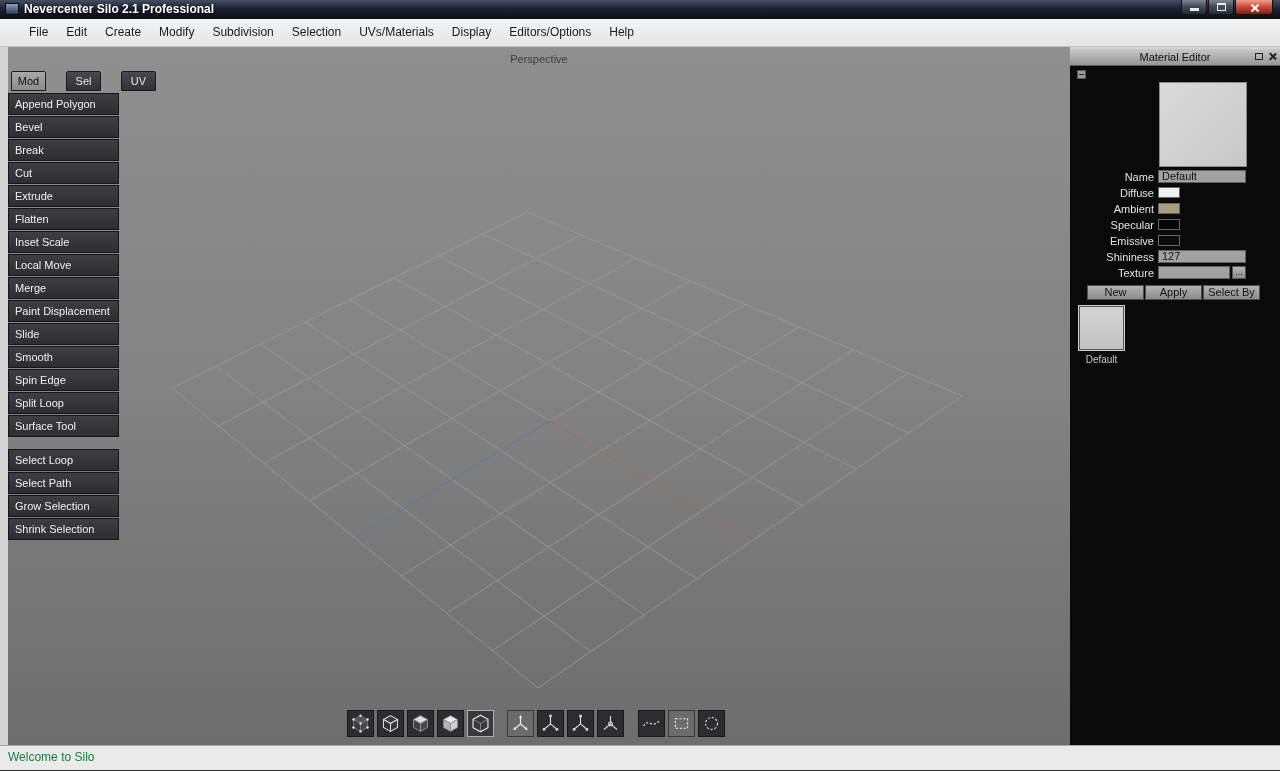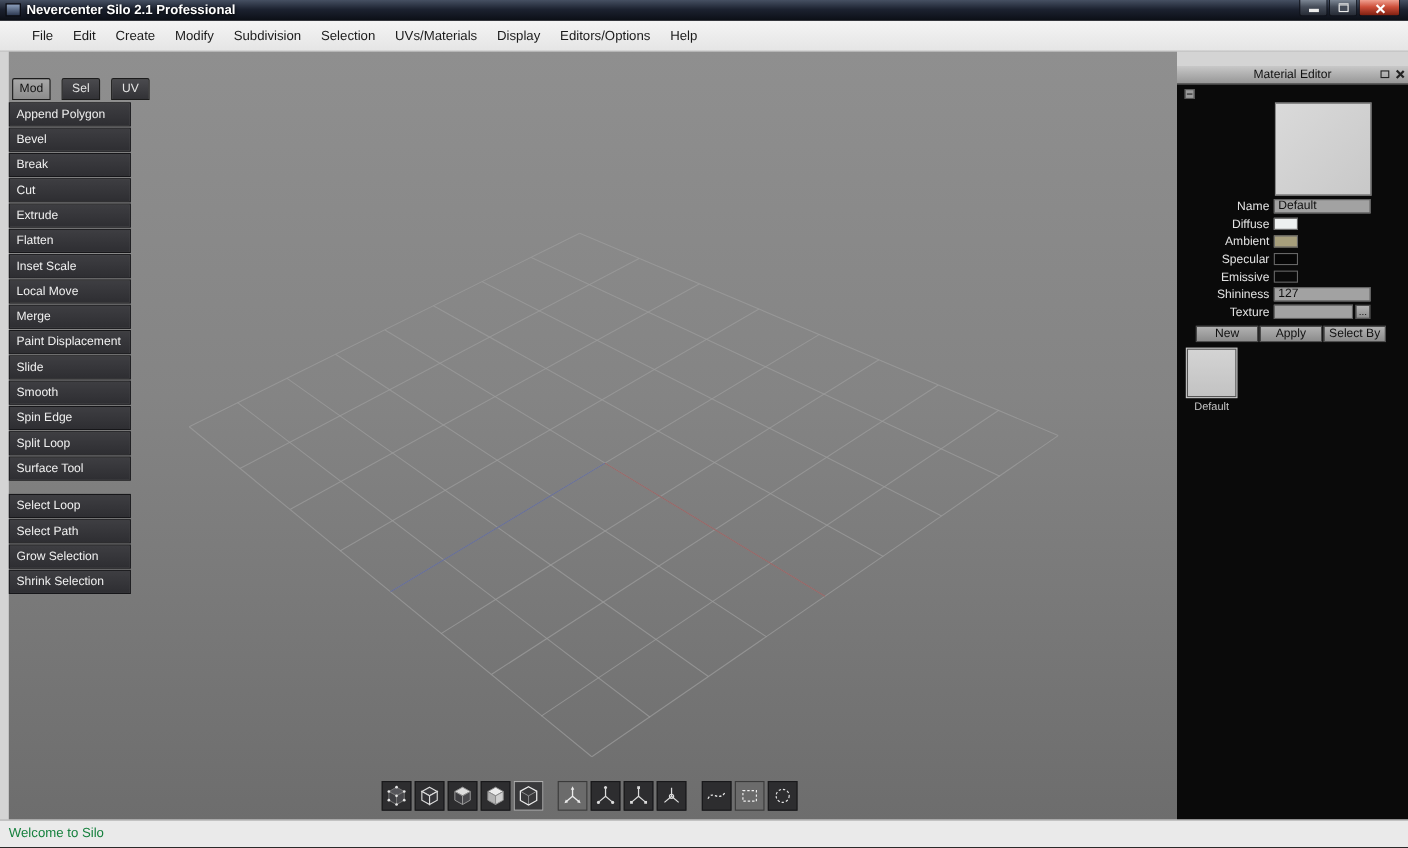--- a/index.html
+++ b/index.html
@@ -34,40 +34,40 @@
     background:linear-gradient(#f4f4f4,#e5e5e5); border-bottom:1px solid #c2c2c2;
     display:flex; align-items:center; padding-left:20px; }
   .menu-item { padding:0 9px; font-size:12px; color:#1a1a1a; line-height:27px; }
   
   .viewport { position:absolute; left:8px; top:47px; width:1062px; height:699px;
     background:linear-gradient(#8f8f8f,#848484 45%,#6d6d6d); }
   .vp-label { position:absolute; top:6px; left:0; right:0; text-align:center;
     font-size:11px; color:#3c3c3c; }
   .grid-svg { position:absolute; left:0; top:0; }
   
-  .tabs { position:absolute; left:3px; top:24px; display:flex; gap:10px; }
+  .tabs { position:absolute; left:3px; top:24px; display:flex; gap:20px; }
   .tab { width:35px; height:20px; line-height:19px; text-align:center; font-size:11px;
     border:1px solid #1c1c1c; border-radius:2px 2px 0 0;
     background:linear-gradient(#4a4a4e,#323236); color:#e4e4e4; }
   .tab.active { background:linear-gradient(#a8a8a8,#8c8c8c); color:#111; }
   .tool-col { position:absolute; left:0; width:111px; display:flex; flex-direction:column; gap:1px; }
   .tool-col.modeling { top:46px; }
   .tool-col.selection { top:402px; }
   .tool-btn { height:22px; background:linear-gradient(#3e3e42,#2e2e32);
     border:1px solid #161619; color:#f0f0f0; font-size:11px; line-height:20px;
     padding-left:6px; text-align:left; }
   
   .vp-tools { position:absolute; top:663px; display:flex; gap:3px; }
   .vp-tools.g1 { left:339px; } .vp-tools.g2 { left:499px; } .vp-tools.g3 { left:630px; }
   .vicon { width:27px; height:27px; background:#2d2d2f; border:1px solid #18181a;
     display:flex; align-items:center; justify-content:center; }
   .vicon.on { background:#6b6b6b; border-color:#3a3a3a; }
   .vicon.hl { background:#39393b; border-color:#aeaeae; }
   
-  .mat-panel { position:absolute; left:1070px; top:60px; width:210px; height:699px; background:#0a0a0a; }
+  .mat-panel { position:absolute; left:1070px; top:49px; width:210px; height:699px; background:#0a0a0a; }
   .mat-title { position:absolute; top:0; left:0; right:0; height:17px;
     background:linear-gradient(#c8c8c8,#969696); border-bottom:1px solid #5a5a5a; }
   .mat-title-text { text-align:center; font-size:11px; color:#111; line-height:16px; }
   .mat-title-btns { position:absolute; right:4px; top:3px; display:flex; gap:5px; align-items:center; }
   .restore-glyph { width:8px; height:7px; border:1px solid #222; }
   .x-glyph.dark { width:8px; height:8px; }
   .x-glyph.dark::before, .x-glyph.dark::after { background:#222; height:9px; width:1.5px; left:3.5px; }
   .collapse { position:relative; left:7px; top:21px; width:9px; height:9px;
     background:#9a9a9a; border:1px solid #555; }
   .collapse::after { content:""; position:absolute; left:1px; top:3px; width:5px; height:1px; background:#222; }
@@ -151,20 +151,21 @@
         <line x1="347" y1="491" x2="737" y2="257"></line>
           <line x1="393" y1="529" x2="791" y2="280"></line>
         <line x1="439" y1="566" x2="845" y2="303"></line>
           <line x1="484" y1="604" x2="900" y2="326"></line>
         <line x1="530" y1="641" x2="954" y2="349"></line>
       </g>
       <line x1="542" y1="374" x2="347" y2="491" stroke="#54609a" stroke-opacity="0.7"></line>
       <line x1="542" y1="374" x2="742" y2="495" stroke="#9a5454" stroke-opacity="0.7"></line>
     </svg>
 
+    <div class="vp-label">Perspective</div>
 
     <div class="tabs">
       <div class="tab active">Mod</div>
       <div class="tab">Sel</div>
       <div class="tab">UV</div>
     </div>
 
     <div class="tool-col selection">
       <div class="tool-btn">Select Loop</div>
       <div class="tool-btn">Select Path</div>

